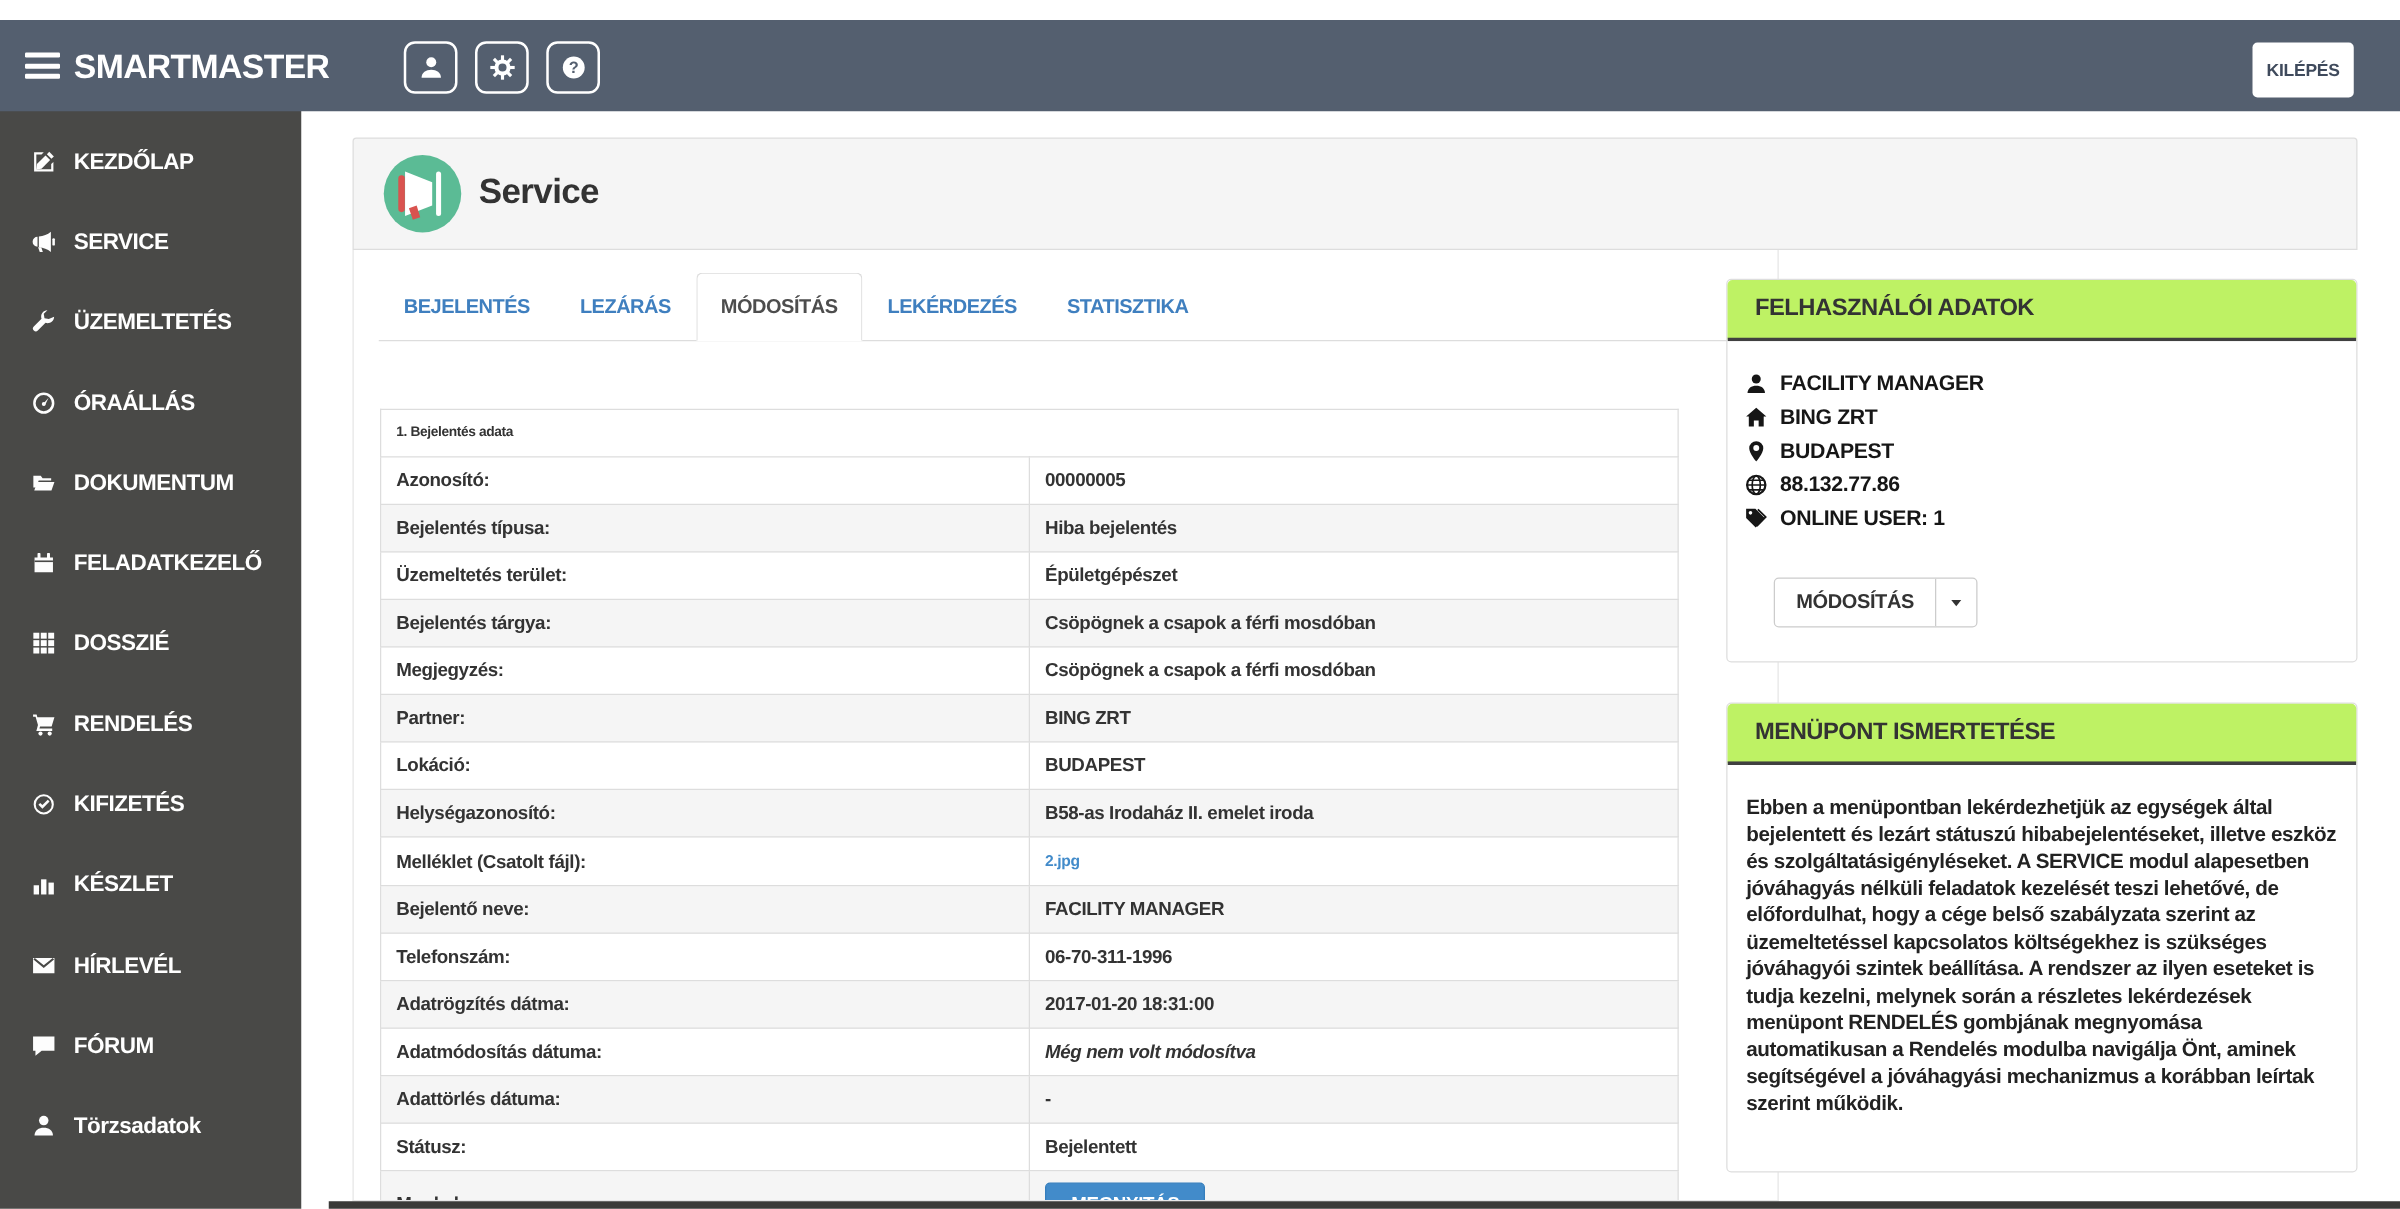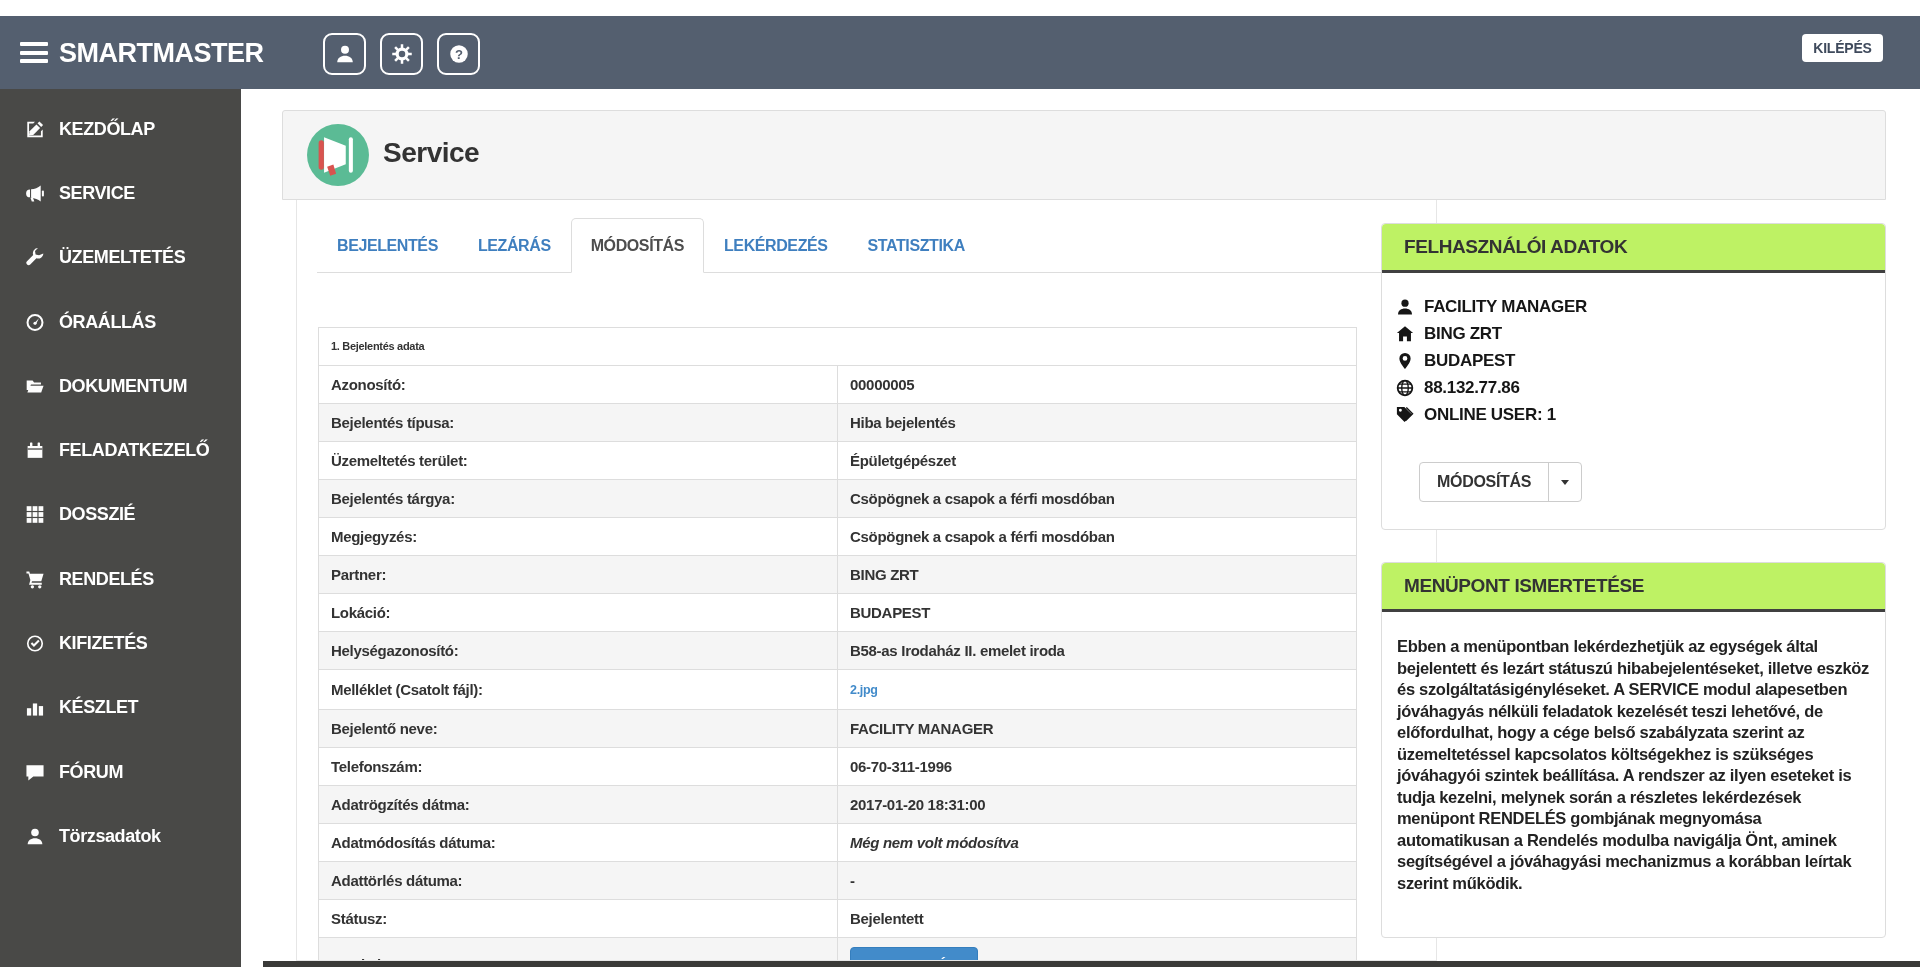--- a/index.html
+++ b/index.html
@@ -22,21 +22,21 @@
     font-size: 27px; font-weight: bold; letter-spacing: -0.5px; white-space: nowrap;
   }
   .tb-btn {
     position: absolute; top: 17px; width: 43px; height: 42px;
     border: 2px solid #fff; border-radius: 9px; color: #fff;
     display: flex; align-items: center; justify-content: center; cursor: pointer;
   }
   .tb-btn .ig { width: 20px; height: 20px; }
   .tb-btn-1 { left: 323px; } .tb-btn-2 { left: 380px; } .tb-btn-3 { left: 437px; }
   .logout {
-    position: absolute; left: 1802px; top: 18px; width: 81px; height: 28px;
+    position: absolute; left: 1802px; top: 18px; width: 81px; height: 44px;
     background: #fff; border: none; border-radius: 4px;
     color: #3f4a5c; font-family: inherit; font-size: 14px; font-weight: bold;
     letter-spacing: -0.2px; cursor: pointer;
   }
 
   
   .sidebar {
     position: absolute; left: 0; top: 73px; width: 241px; height: 894px;
     background: #494947; padding-top: 24px;
   }
@@ -56,21 +56,21 @@
     position: absolute; left: 24px; top: 13px; width: 62px; height: 62px;
     border-radius: 50%; background: #5bbb95; overflow: hidden;
   }
   .page-title {
     position: absolute; left: 100px; top: 26px; color: #333;
     font-size: 28px; font-weight: bold; letter-spacing: -0.5px;
   }
 
   
   .main-body {
-    position: absolute; left: 296px; top: 200px; width: 1141px; height: 761px;
+    position: absolute; left: 282px; top: 200px; width: 1141px; height: 761px;
     background: #fff; border: 1px solid #e6e6e6; border-top: none; overflow: hidden;
   }
   .tabs { display: flex; margin: 18px 20px 0 20px; border-bottom: 1px solid #ddd; }
   .tab {
     padding: 18px 19px 17px; margin-bottom: -1px;
     font-size: 16px; font-weight: bold; letter-spacing: -0.4px;
     color: #3f7fbf; cursor: pointer;
     border: 1px solid transparent; border-radius: 5px 5px 0 0; white-space: nowrap;
   }
   .tab.active { color: #4d4d4d; background: #fff; border-color: #ddd #ddd #fff #ddd; }
@@ -275,20 +275,29 @@
   </div>
   <div class="nav-item">
     <span class="ig">
         <svg viewBox="0 0 16 16" fill="currentColor">
           <rect x="1.2" y="8.6" width="3.6" height="6.2"></rect>
           <rect x="6.2" y="4.6" width="3.6" height="10.2"></rect>
           <rect x="11.2" y="6.8" width="3.6" height="8"></rect>
         </svg>
       </span>
     <span class="lbl">KÉSZLET</span>
+  </div>
+  <div class="nav-item">
+    <span class="ig">
+        <svg viewBox="0 0 16 16" fill="currentColor">
+          <path d="M.8 2.8h14.4v10.4H.8z"></path>
+          <path d="M1.5 3.4L8 8.7l6.5-5.3" fill="none" stroke="#494947" stroke-width="1.4"></path>
+        </svg>
+      </span>
+    <span class="lbl">HÍRLEVÉL</span>
   </div>
   <div class="nav-item">
     <span class="ig">
         <svg viewBox="0 0 16 16" fill="currentColor">
           <path d="M.8 1.8h14.4v9.6H6.6L2.4 14.8v-3.4H.8z"></path>
         </svg>
       </span>
     <span class="lbl">FÓRUM</span>
   </div>
   <div class="nav-item">

